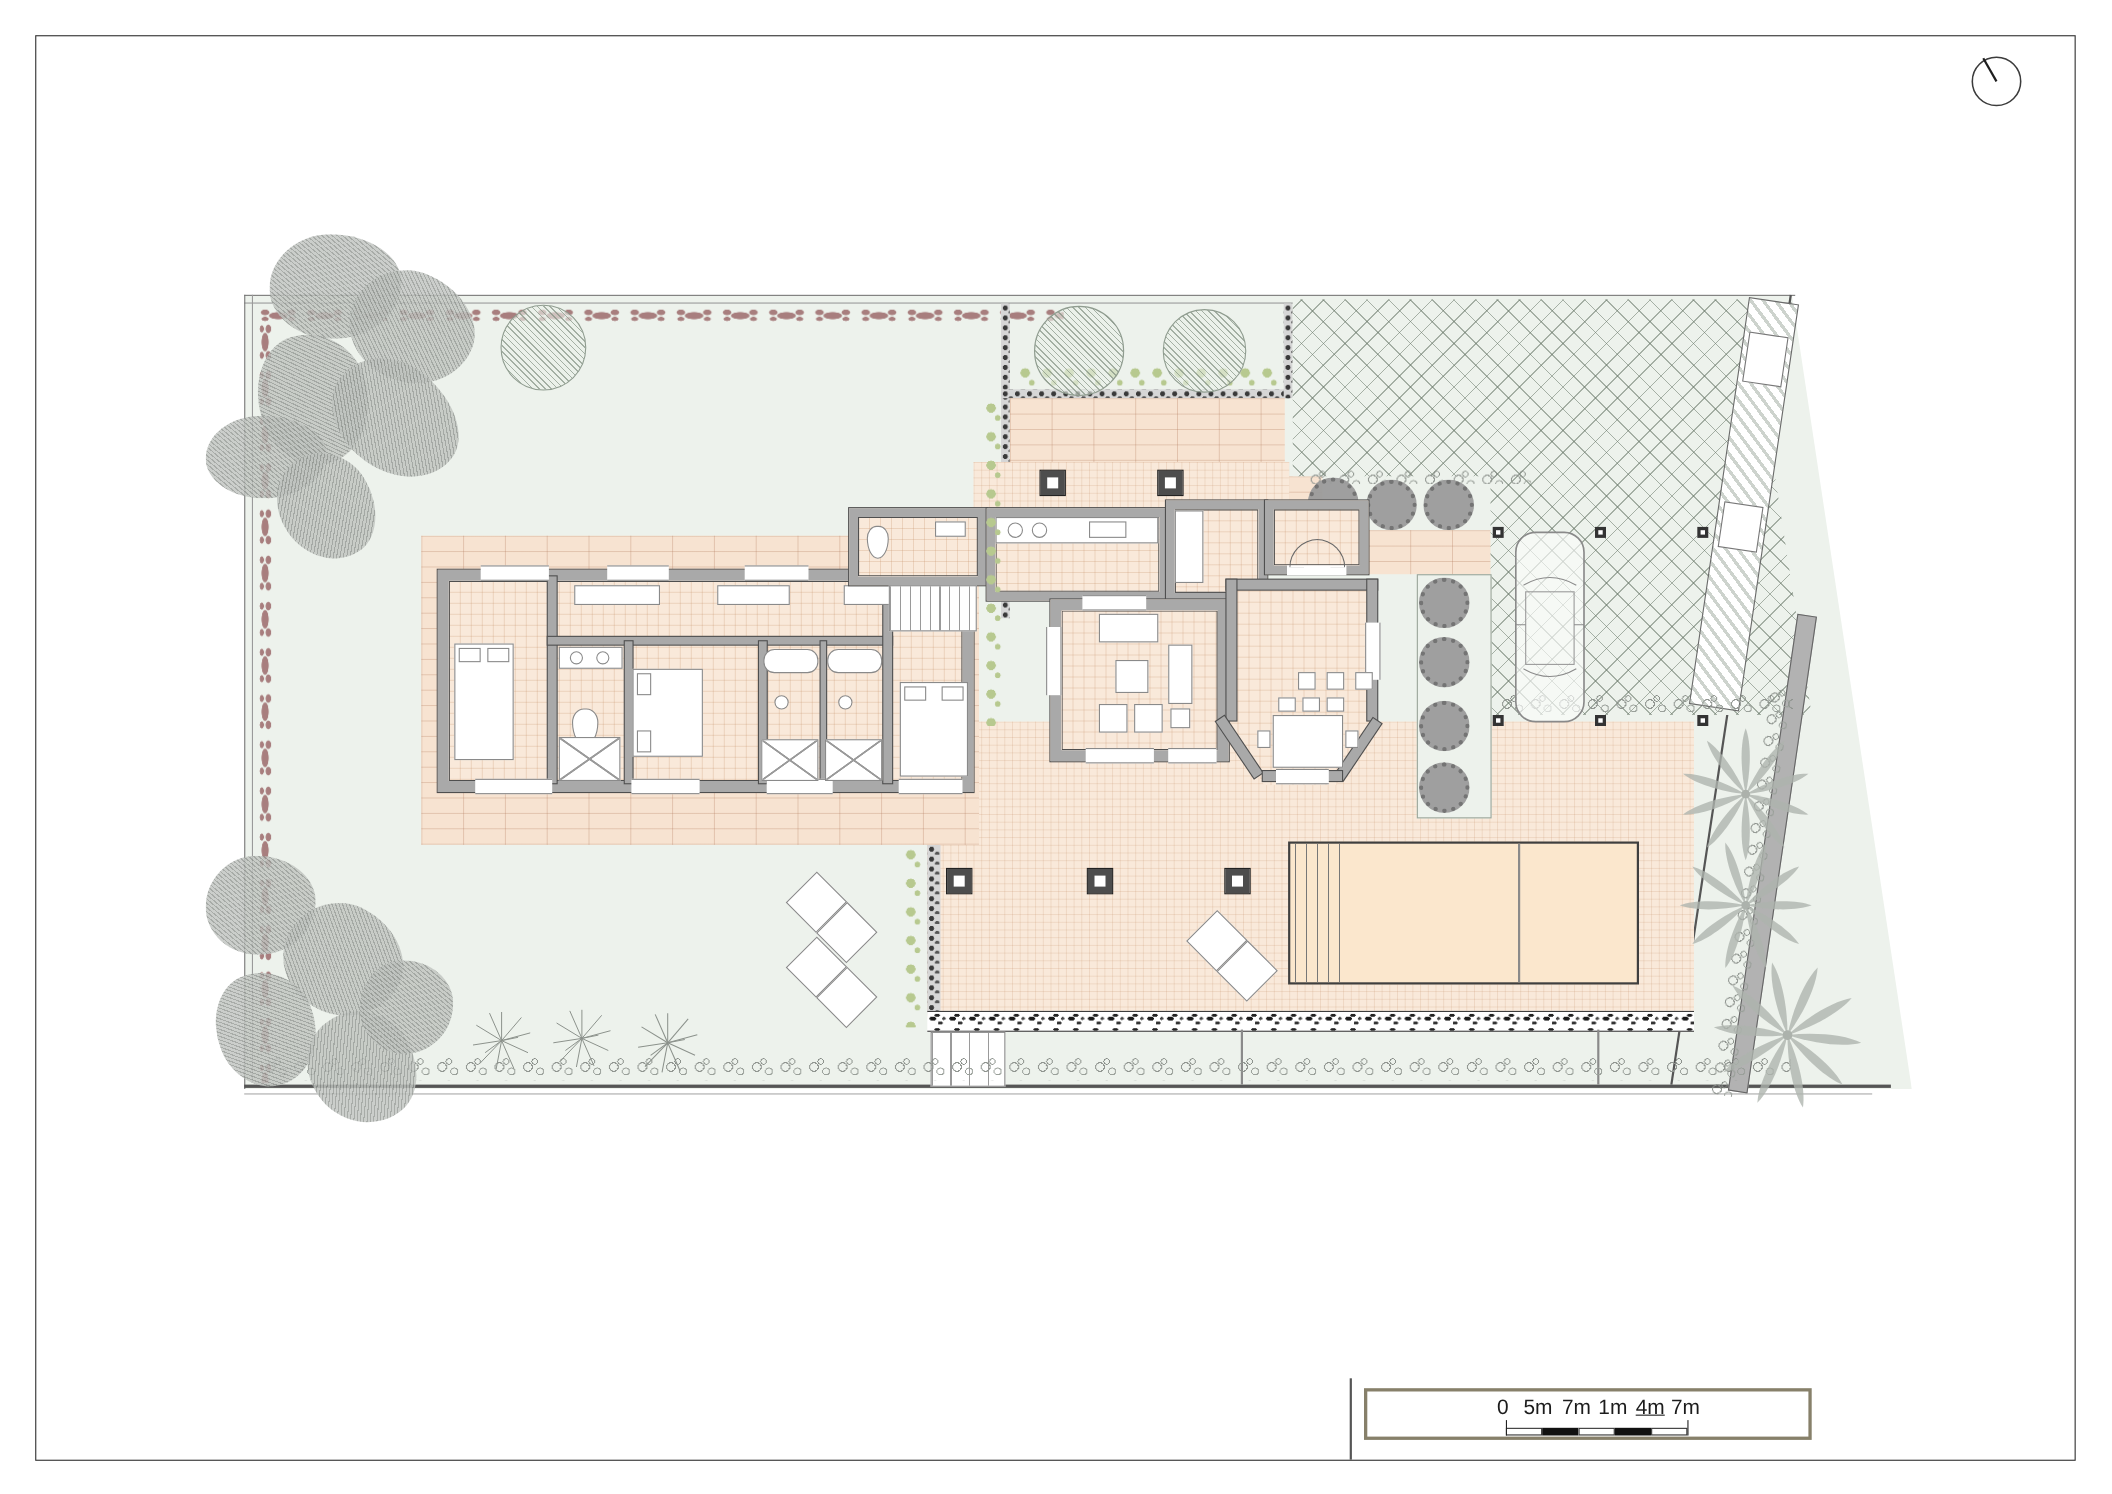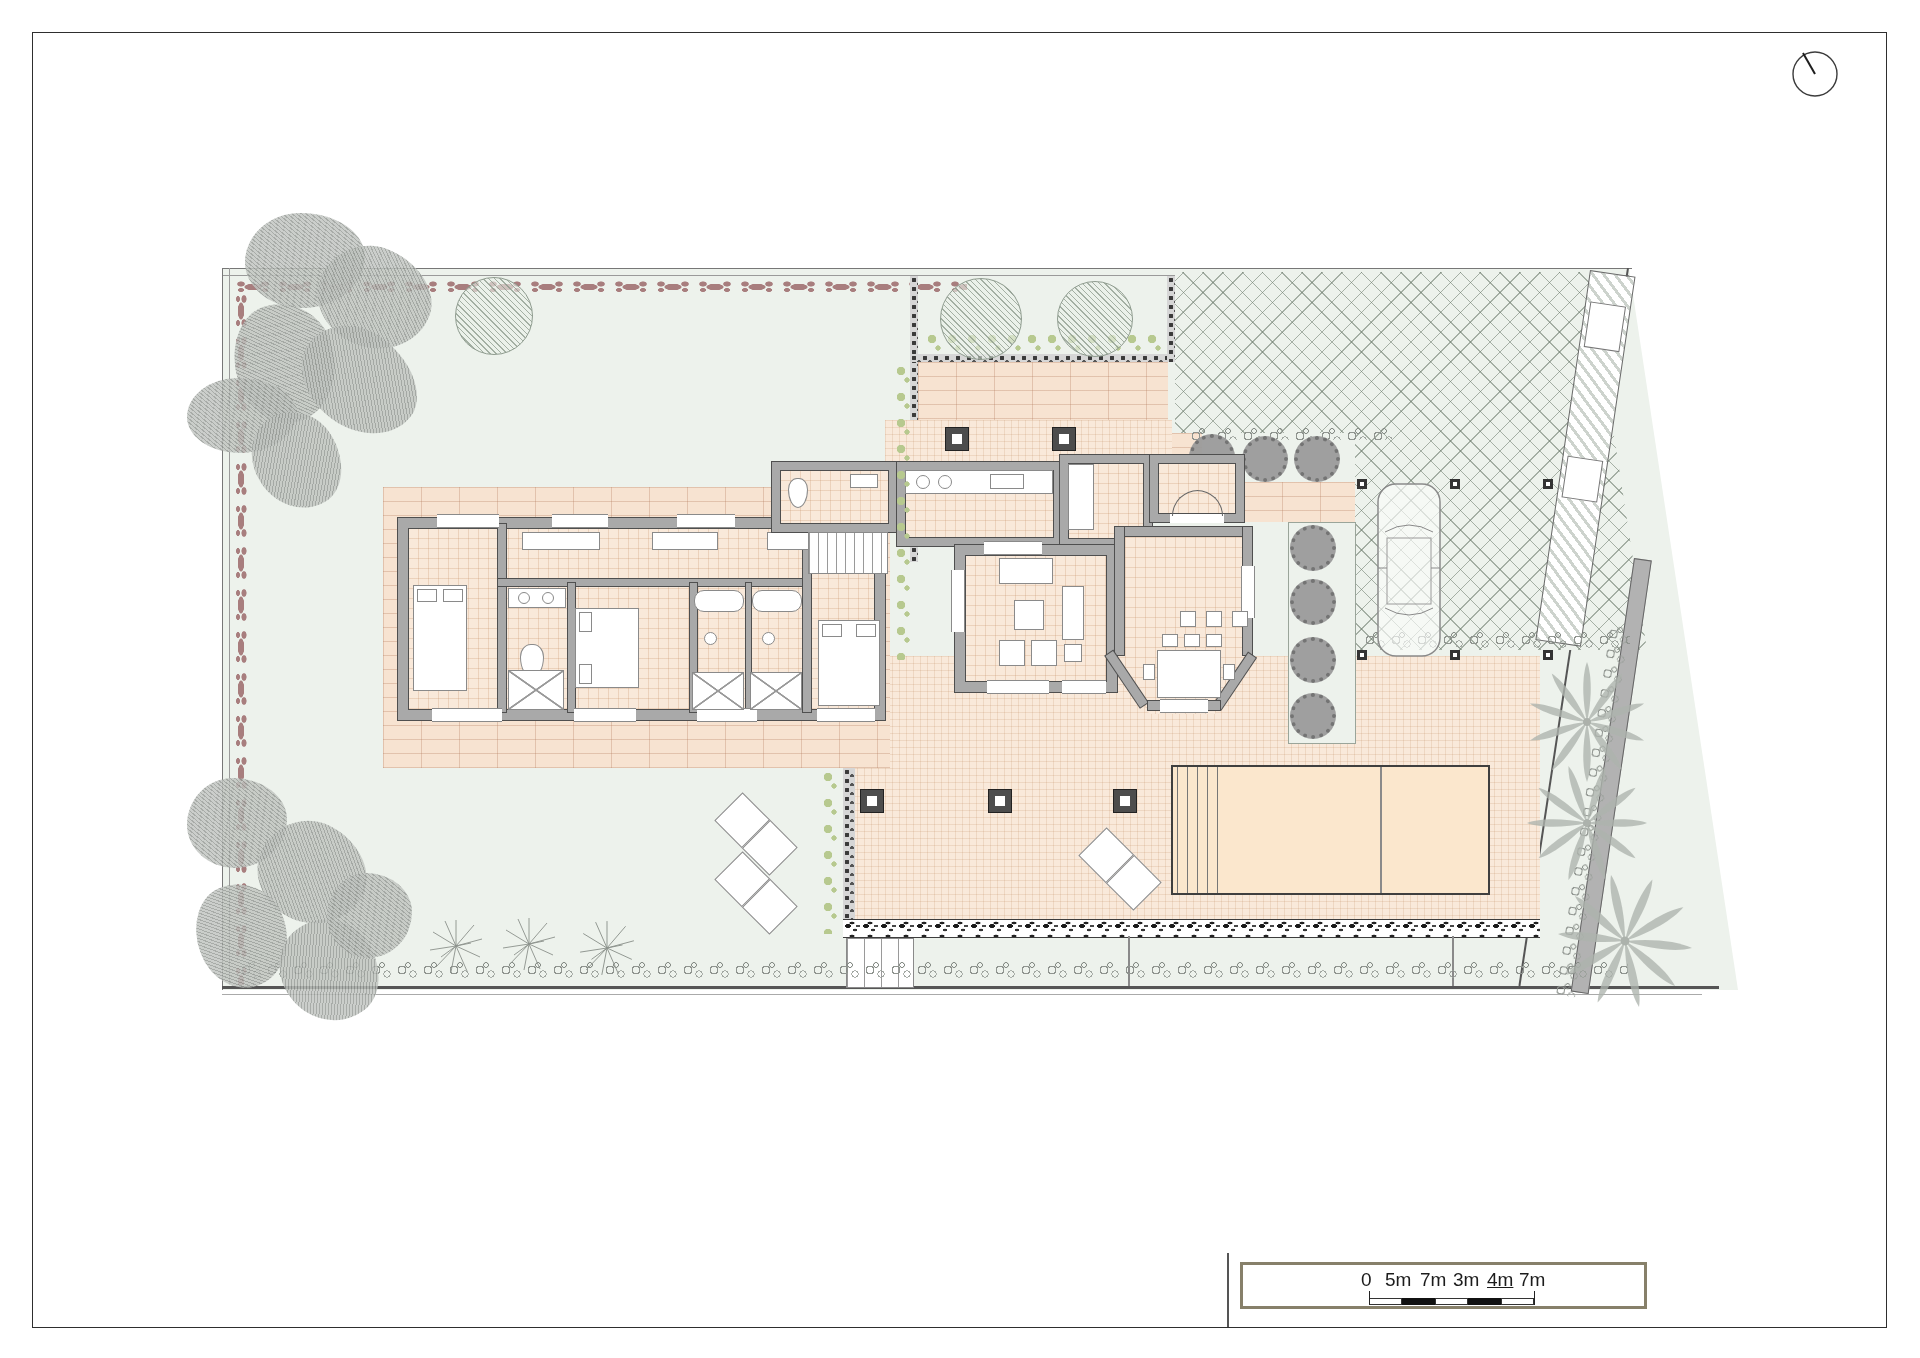--- a/index.html
+++ b/index.html
@@ -493,21 +493,21 @@
       <circle cx="32" cy="32" r="22" fill="none" stroke="#3c3c3c" stroke-width="1.4"></circle>
       <line x1="32" y1="32" x2="20" y2="11" stroke="#1e1e1e" stroke-width="2"></line>
     </svg>
   </div>
 
   <div class="abs" style="left:1227px;top:1253px;width:2px;height:74px;background:#555;"></div>
   <div class="abs" id="scalebox">
     <span class="slbl" style="left:118px;">0</span>
     <span class="slbl" style="left:142px;">5m</span>
     <span class="slbl" style="left:177px;">7m</span>
-    <span class="slbl" style="left:210px;">3m</span>
+    <span class="slbl" style="left:210px;">1m</span>
     <span class="slbl" style="left:244px;text-decoration:underline;">4m</span>
     <span class="slbl" style="left:276px;">7m</span>
     <div class="scell" style="left:126px;width:33px;background:#fff;border:1px solid #333;"></div>
     <div class="scell" style="left:159px;width:33px;background:#111;"></div>
     <div class="scell" style="left:192px;width:33px;background:#fff;border:1px solid #333;"></div>
     <div class="scell" style="left:225px;width:33px;background:#111;"></div>
     <div class="scell" style="left:258px;width:33px;background:#fff;border:1px solid #333;"></div>
     <div class="stick" style="left:126px;top:26px;height:14px;"></div>
     <div class="stick" style="left:291px;top:26px;height:14px;"></div>
   </div>

